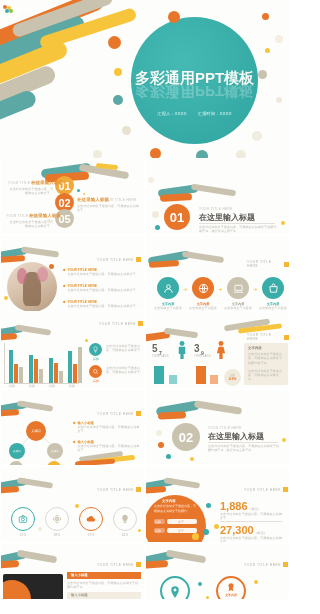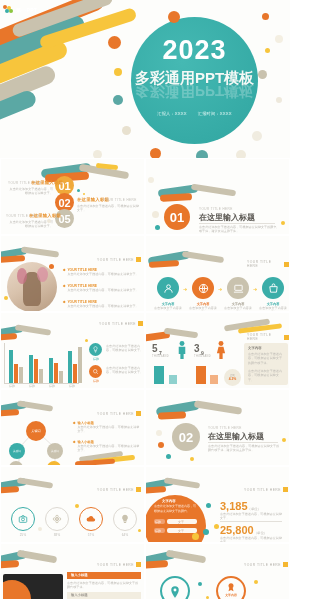--- a/index.html
+++ b/index.html
@@ -101,21 +101,20 @@
     <div class="dot" style="left:265px;top:48px;width:5px;height:5px;background:#f7c53c;"></div>
     <div class="dot" style="left:258px;top:70px;width:9px;height:9px;background:#c9c2ae;"></div>
     <div class="dot" style="left:276px;top:97px;width:6px;height:6px;background:#eee9dc;"></div>
     <div class="dot" style="left:252px;top:131px;width:10px;height:10px;background:#f0ece0;"></div>
     <div class="dot" style="left:150px;top:148px;width:11px;height:11px;background:#e8762a;"></div>
     <div class="dot" style="left:196px;top:150px;width:12px;height:12px;background:#5ba8a4;"></div>
     <div class="dot" style="left:236px;top:150px;width:10px;height:10px;background:#f0ebdd;"></div>
     <div class="dot" style="left:93px;top:150px;width:9px;height:9px;background:#f0ebdd;"></div>
 
     <div class="hero-circle"></div>
-    <div class="hero-year">2023</div>
     <div class="hero-reflect">多彩通用PPT模板</div>
     <div class="hero-title">多彩通用PPT模板</div>
     <div class="hero-meta">
       <span>汇报人：XXXX</span>
       <span>汇报时间：XXXX</span>
     </div>
   </div>
 
   <div class="grid">
 
@@ -512,27 +511,27 @@
         <div class="tiny" style="left:9px;top:62px;color:#fff;">标题</div>
         <div class="pill" style="left:21px;top:61px;width:30px;height:5px;background:#fdf6ef;"></div>
         <div class="tiny" style="left:32px;top:62px;color:#c5a98f;">文字</div>
 
         <div class="dot" style="left:60px;top:36px;width:5px;height:5px;background:#3aada8;"></div>
         <div class="dot" style="left:57px;top:62px;width:6px;height:6px;background:#3aada8;"></div>
         <div class="dot" style="left:68px;top:57px;width:5px;height:5px;background:#f7c53c;"></div>
         <div class="dot" style="left:46px;top:66px;width:7px;height:7px;background:#f7c53c;"></div>
 
         <div class="bignum" style="left:74px;top:33px;">
-          <span>3,185</span><span class="unit">（单位）</span>
+          <span>1,886</span><span class="unit">（单位）</span>
         </div>
         <div class="tiny" style="left:74px;top:45px;width:62px;">点击此处添加文字描述内容，可根据需要调整文字。</div>
         <div class="ul" style="left:74px;top:54px;width:62px;"></div>
 
         <div class="bignum" style="left:74px;top:57px;">
-          <span>25,800</span><span class="unit">（单位）</span>
+          <span>27,300</span><span class="unit">（单位）</span>
         </div>
         <div class="tiny" style="left:74px;top:69px;width:62px;">点击此处添加文字描述内容，可根据需要调整文字。</div>
       </div>
     </div>
 
     <div class="row">
 
       <div class="thumb" style="height:57px;">
         <div class="sh" style="left:-12px;top:10px;width:38px;height:8px;background:#5ba8a4;border-radius:8px;transform:rotate(-12deg);"></div>
         <div class="sh" style="left:-10px;top:17px;width:28px;height:7px;background:#e8762a;border-radius:7px;transform:rotate(-4deg);"></div>

